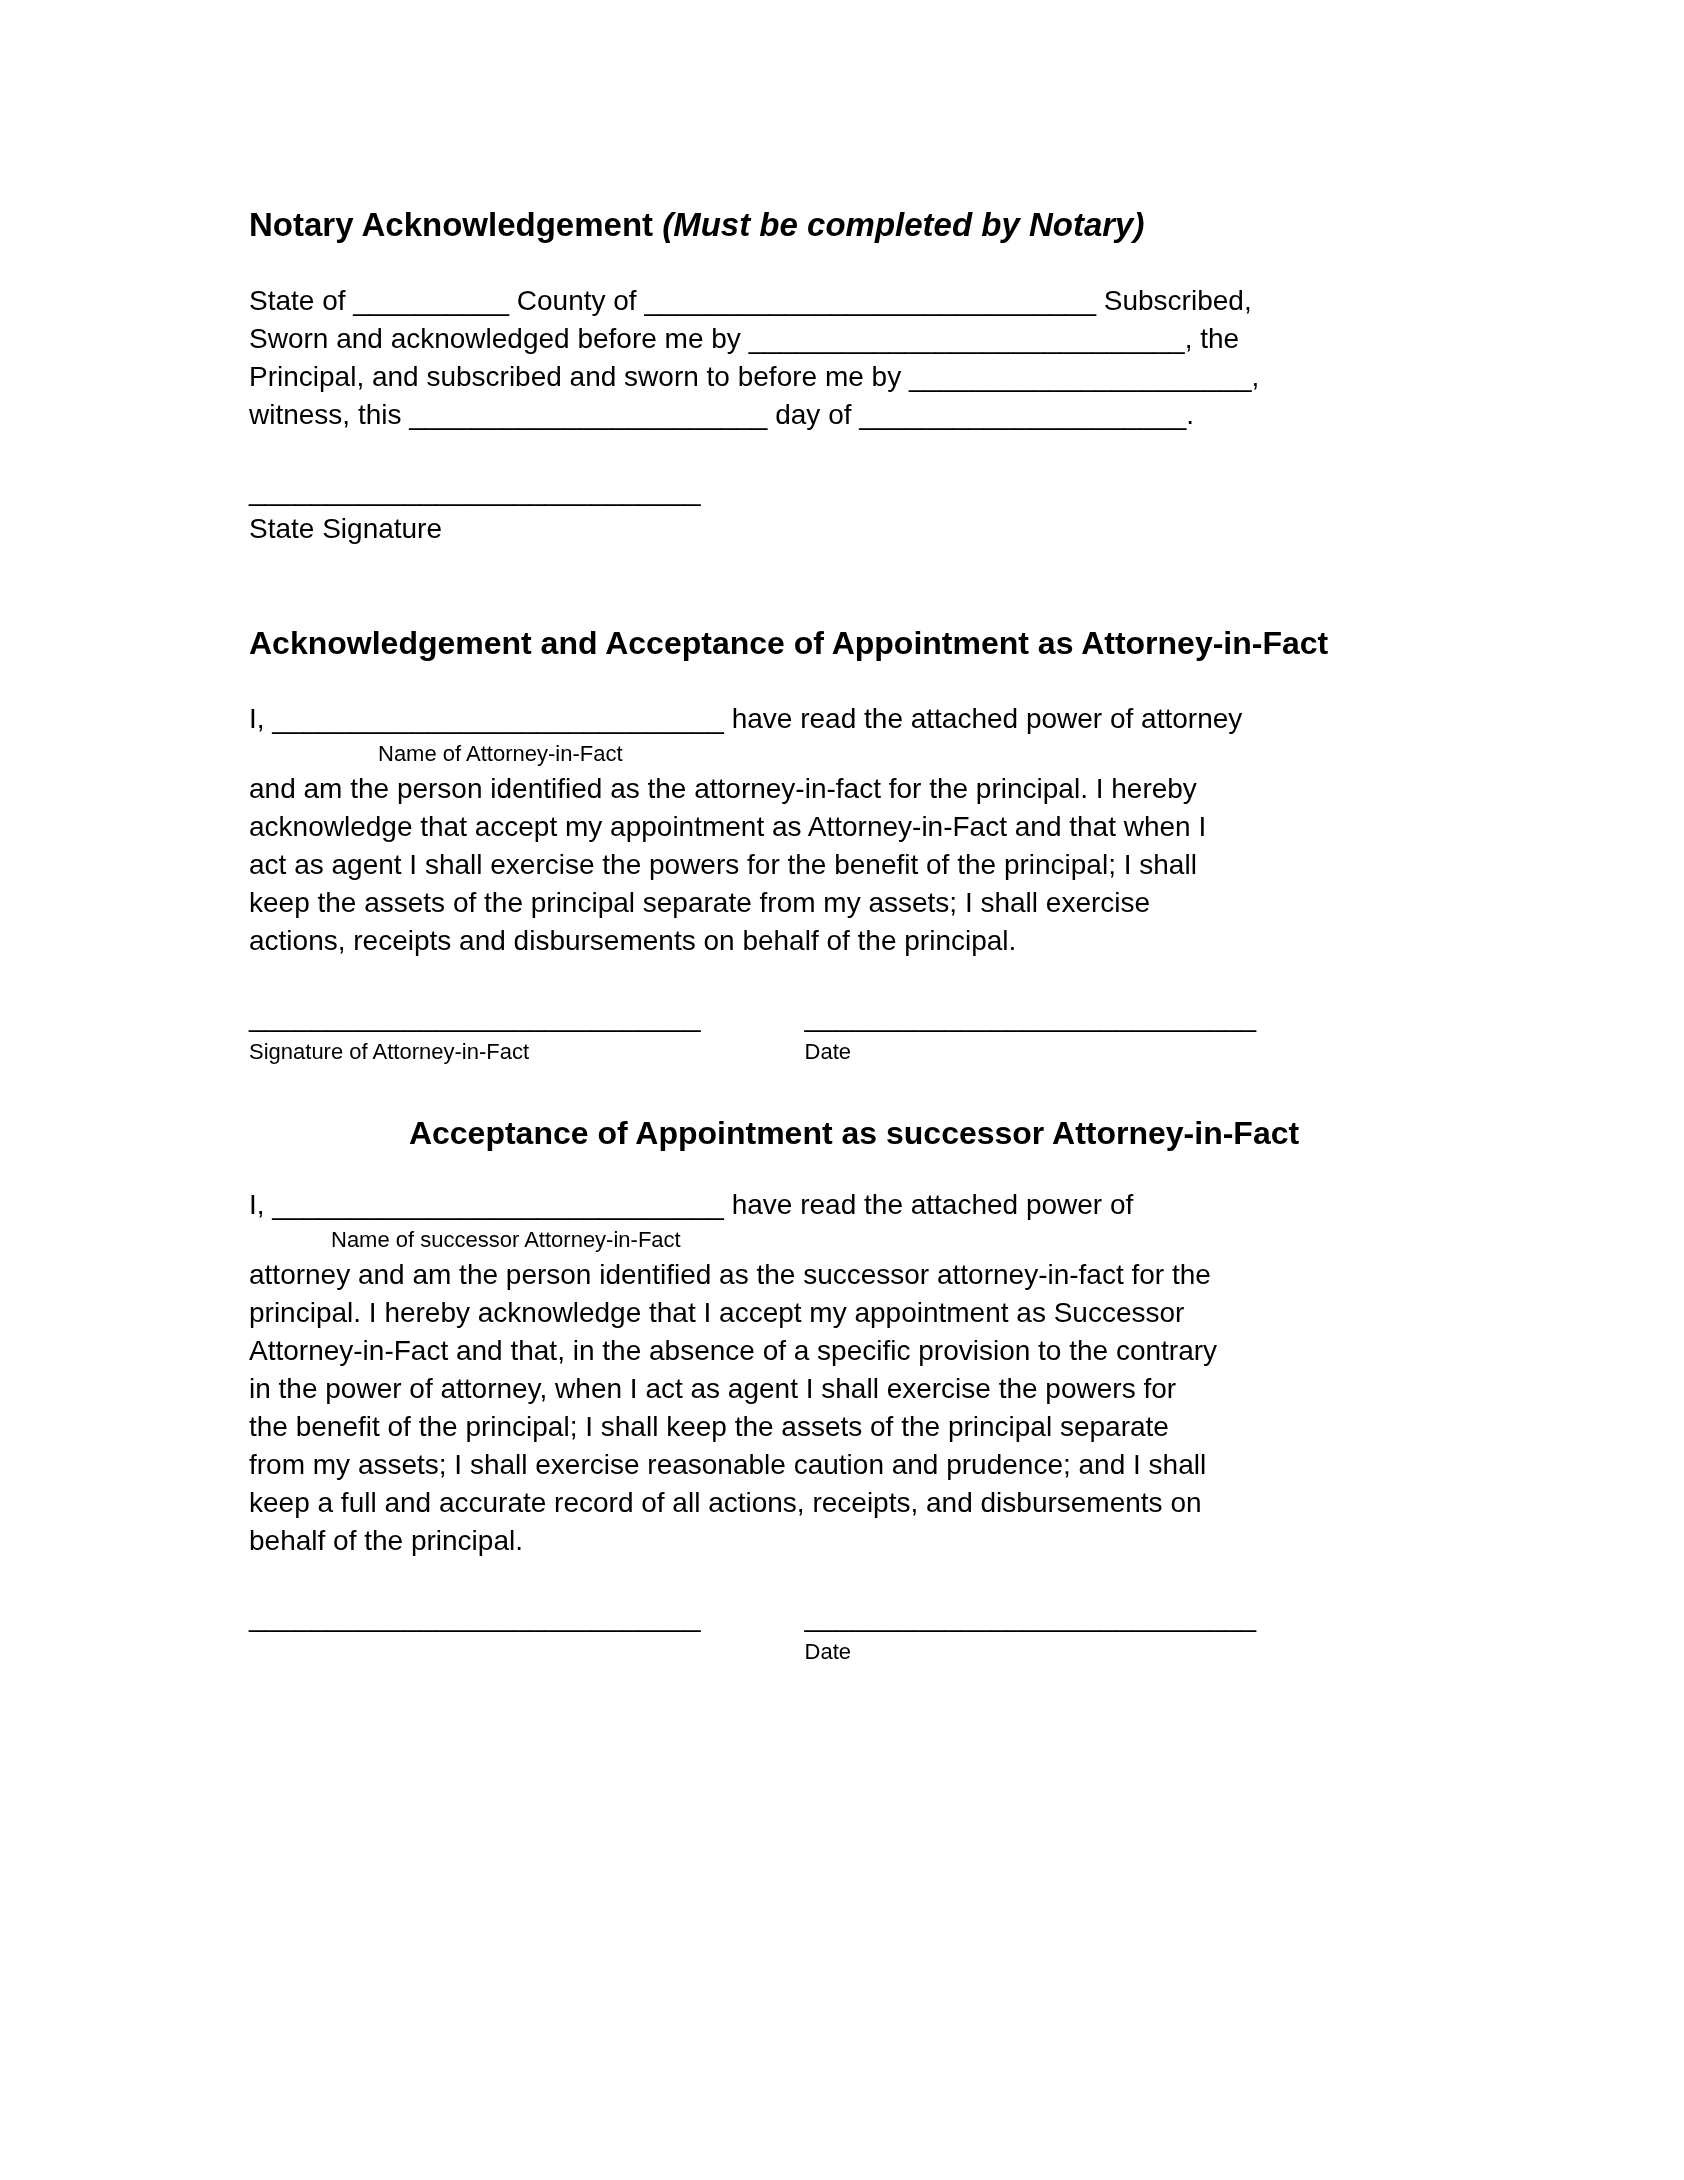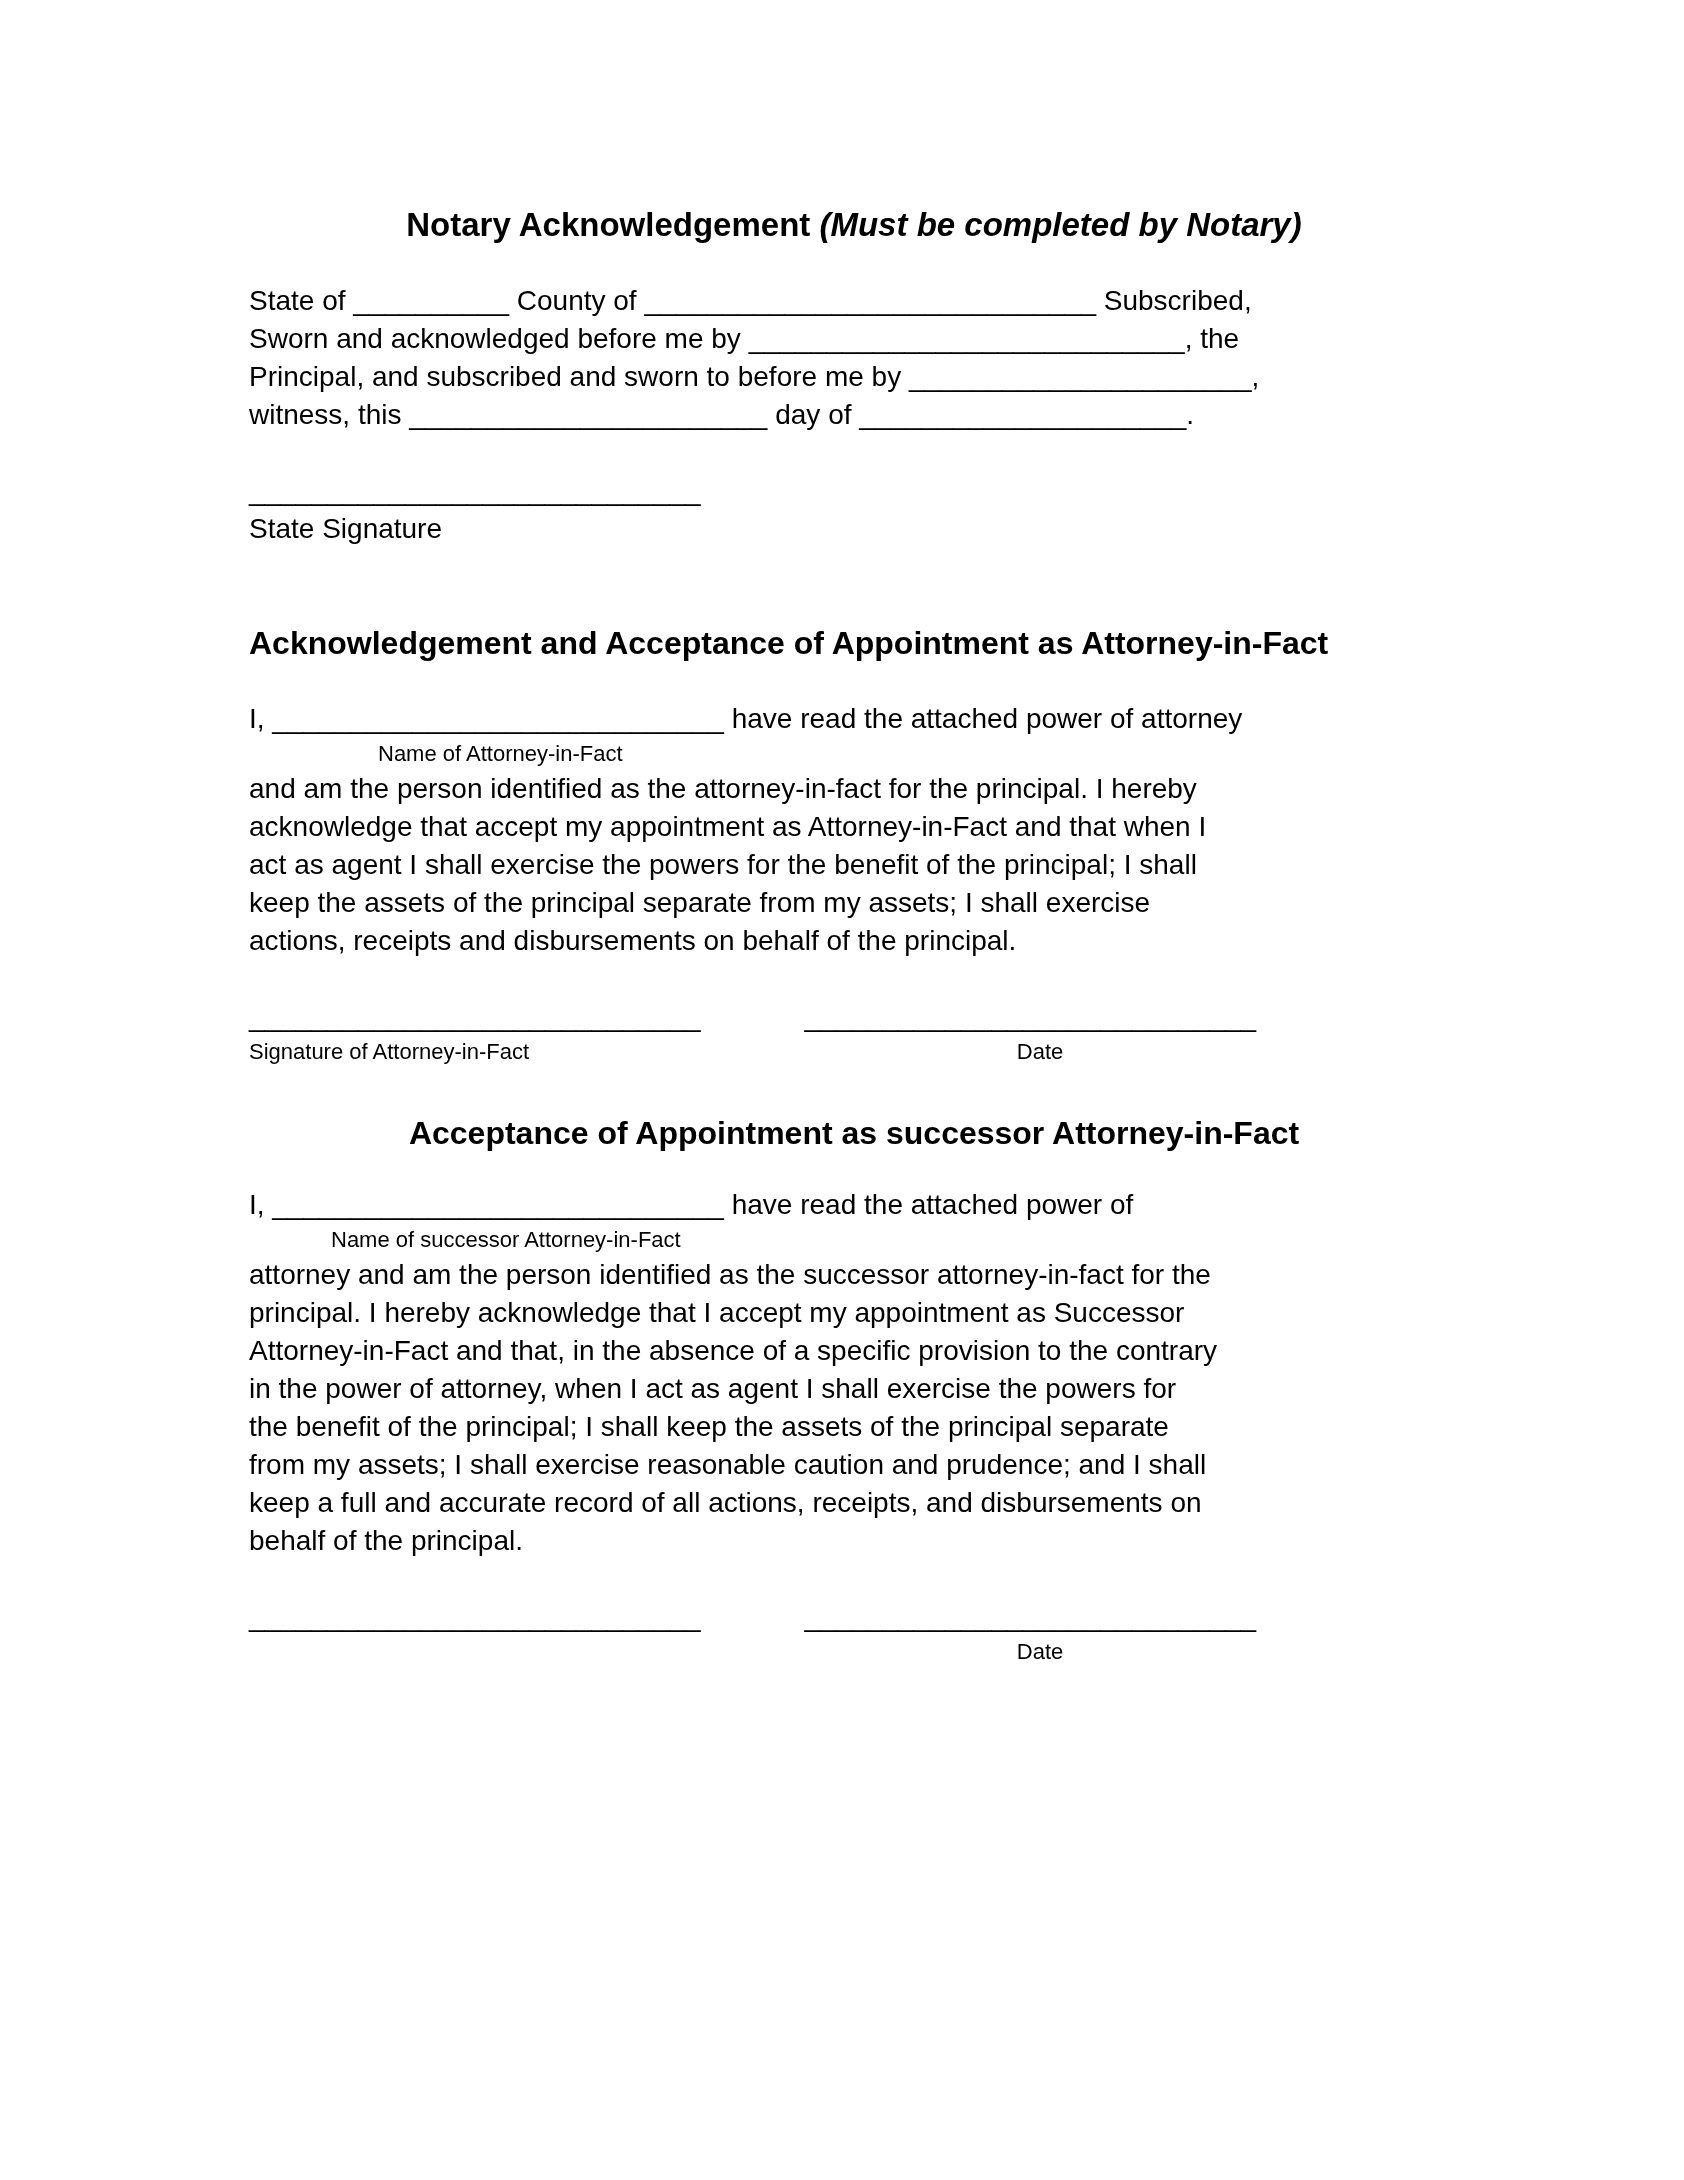--- a/index.html
+++ b/index.html
@@ -30,21 +30,21 @@
   .blank-row {
     height: 38px;
   }
   .half-row {
     height: 34px;
   }
   .title-line {
     font-size: 33px;
     line-height: 38px;
     font-weight: bold;
-    text-align: center;
+    text-align: left;
     white-space: pre;
   }
   .title-line .italic-part {
     font-style: italic;
   }
   .heading {
     font-size: 32px;
     line-height: 38px;
     font-weight: bold;
     white-space: pre;
@@ -58,21 +58,21 @@
     line-height: 32px;
     white-space: pre;
   }
   .caption-indent-1 { padding-left: 129px; }
   .caption-indent-2 { padding-left: 82px; }
   .sig-row {
     display: flex;
   }
   .sig-col-1 { width: 530px; margin-right: 25.6px; }
   .sig-col-2 { width: 531px; }
-  .sig-col-2 .caption { text-align: center; padding-right: 60px; }
+  .sig-col-2 .caption { text-align: left; padding-right: 60px; }
 </style>
 </head>
 <body>
 
 <div class="page">
   <div class="content">
 
     <div class="title-line"><span>Notary Acknowledgement </span><span class="italic-part">(Must be completed by Notary)</span></div>
 
     <div class="blank-row"></div>

